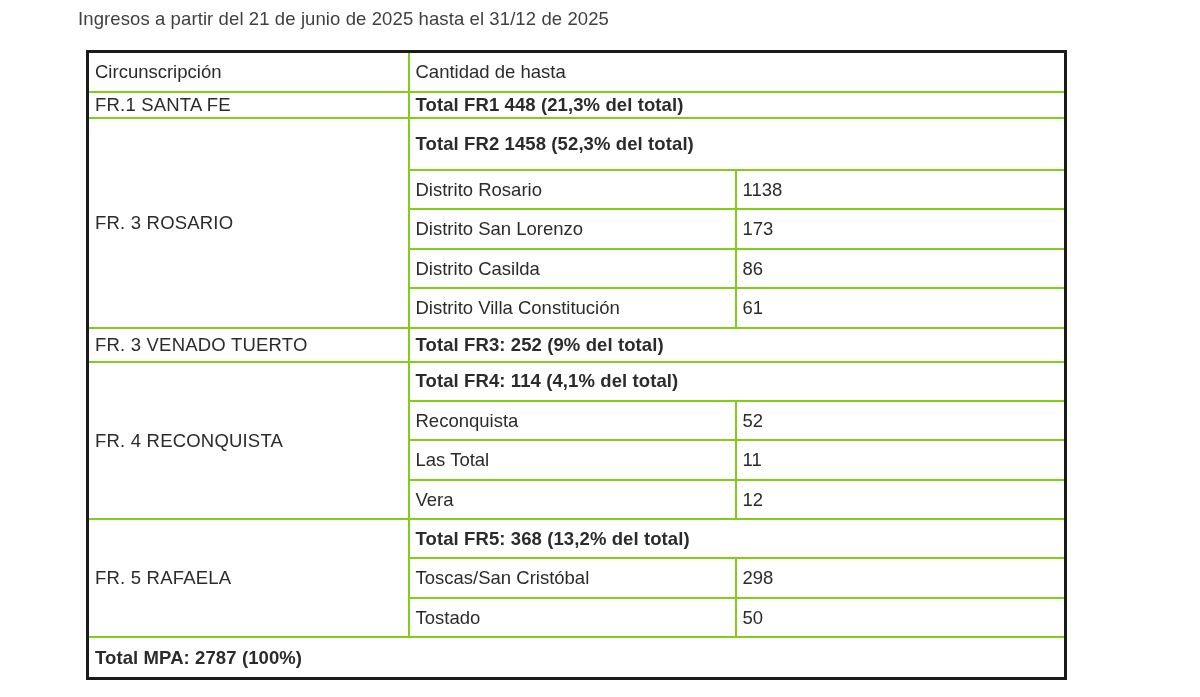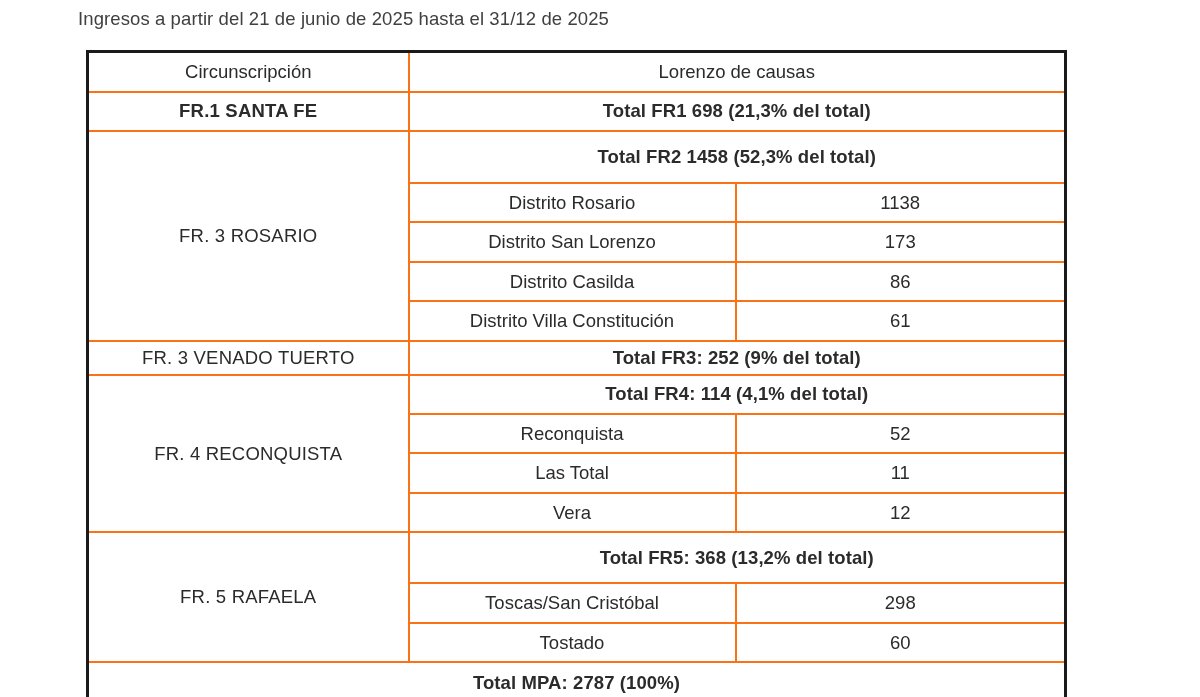--- a/index.html
+++ b/index.html
@@ -41,22 +41,22 @@
   }
 
   table.data {
     width: 978px;
     border-collapse: collapse;
     table-layout: fixed;
     border: 3px solid #1a1a1a;
   }
 
   table.data td {
-    border: 2px solid #f97316;
-    text-align: center;
+    border: 2px solid #84cc16;
+    text-align: left;
     vertical-align: middle;
     font-size: 18.5px;
     color: #2b2b2b;
     padding: 0 6px;
     line-height: 1.25;
   }
 
   
   .c1 { width: 321px; }
   .c2 { width: 327px; }
@@ -76,50 +76,50 @@
   td.grand {
     font-weight: bold;
     font-size: 19px;
     color: #1a1a1a;
     height: 41px;
     letter-spacing: 0.1px;
     margin-top: 44px;
   }
 
   tr.h-head td { height: 40px; }
-  tr.h-fr1 td  { height: 39px; font-weight: bold; }
+  tr.h-fr1 td  { height: 26px; }
   tr.h-tot2 td { height: 52px; }
   tr.h-fr3 td  { height: 34px; }
   tr.h-tot4 td { height: 39px; }
-  tr.h-tot5 td { height: 51px; }
+  tr.h-tot5 td { height: 39px; }
 </style>
 </head>
 <body>
 
 <div class="page">
 
   <div class="caption">Ingresos a partir del 21 de junio de 2025 hasta el 31/12 de 2025</div>
 
   <div class="table-wrap">
     <table class="data">
       <colgroup>
         <col class="c1">
           <col class="c2">
           <col class="c3">
       </colgroup>
       <tbody>
 
         <tr class="h-head">
           <td class="hdr">Circunscripción</td>
-          <td class="hdr" colspan="2">Lorenzo de causas</td>
+          <td class="hdr" colspan="2">Cantidad de hasta</td>
         </tr>
 
         <tr class="h-fr1">
           <td class="region">FR.1 SANTA FE</td>
-          <td class="total" colspan="2">Total FR1 698 (21,3% del total)</td>
+          <td class="total" colspan="2">Total FR1 448 (21,3% del total)</td>
         </tr>
 
         <tr class="h-tot2">
           <td class="region" rowspan="5">FR. 3 ROSARIO</td>
           <td class="total" colspan="2">Total FR2 1458 (52,3% del total)</td>
         </tr>
         <tr>
           <td class="sub">Distrito Rosario</td>
           <td class="num">1138</td>
         </tr>
@@ -161,21 +161,21 @@
         <tr class="h-tot5">
           <td class="region" rowspan="3">FR. 5 RAFAELA</td>
           <td class="total" colspan="2">Total FR5: 368 (13,2% del total)</td>
         </tr>
         <tr>
           <td class="sub">Toscas/San Cristóbal</td>
           <td class="num">298</td>
         </tr>
         <tr>
           <td class="sub">Tostado</td>
-          <td class="num">60</td>
+          <td class="num">50</td>
         </tr>
 
         <tr>
           <td class="grand" colspan="3">Total MPA: 2787 (100%)</td>
         </tr>
 
       </tbody>
     </table>
   </div>
 

